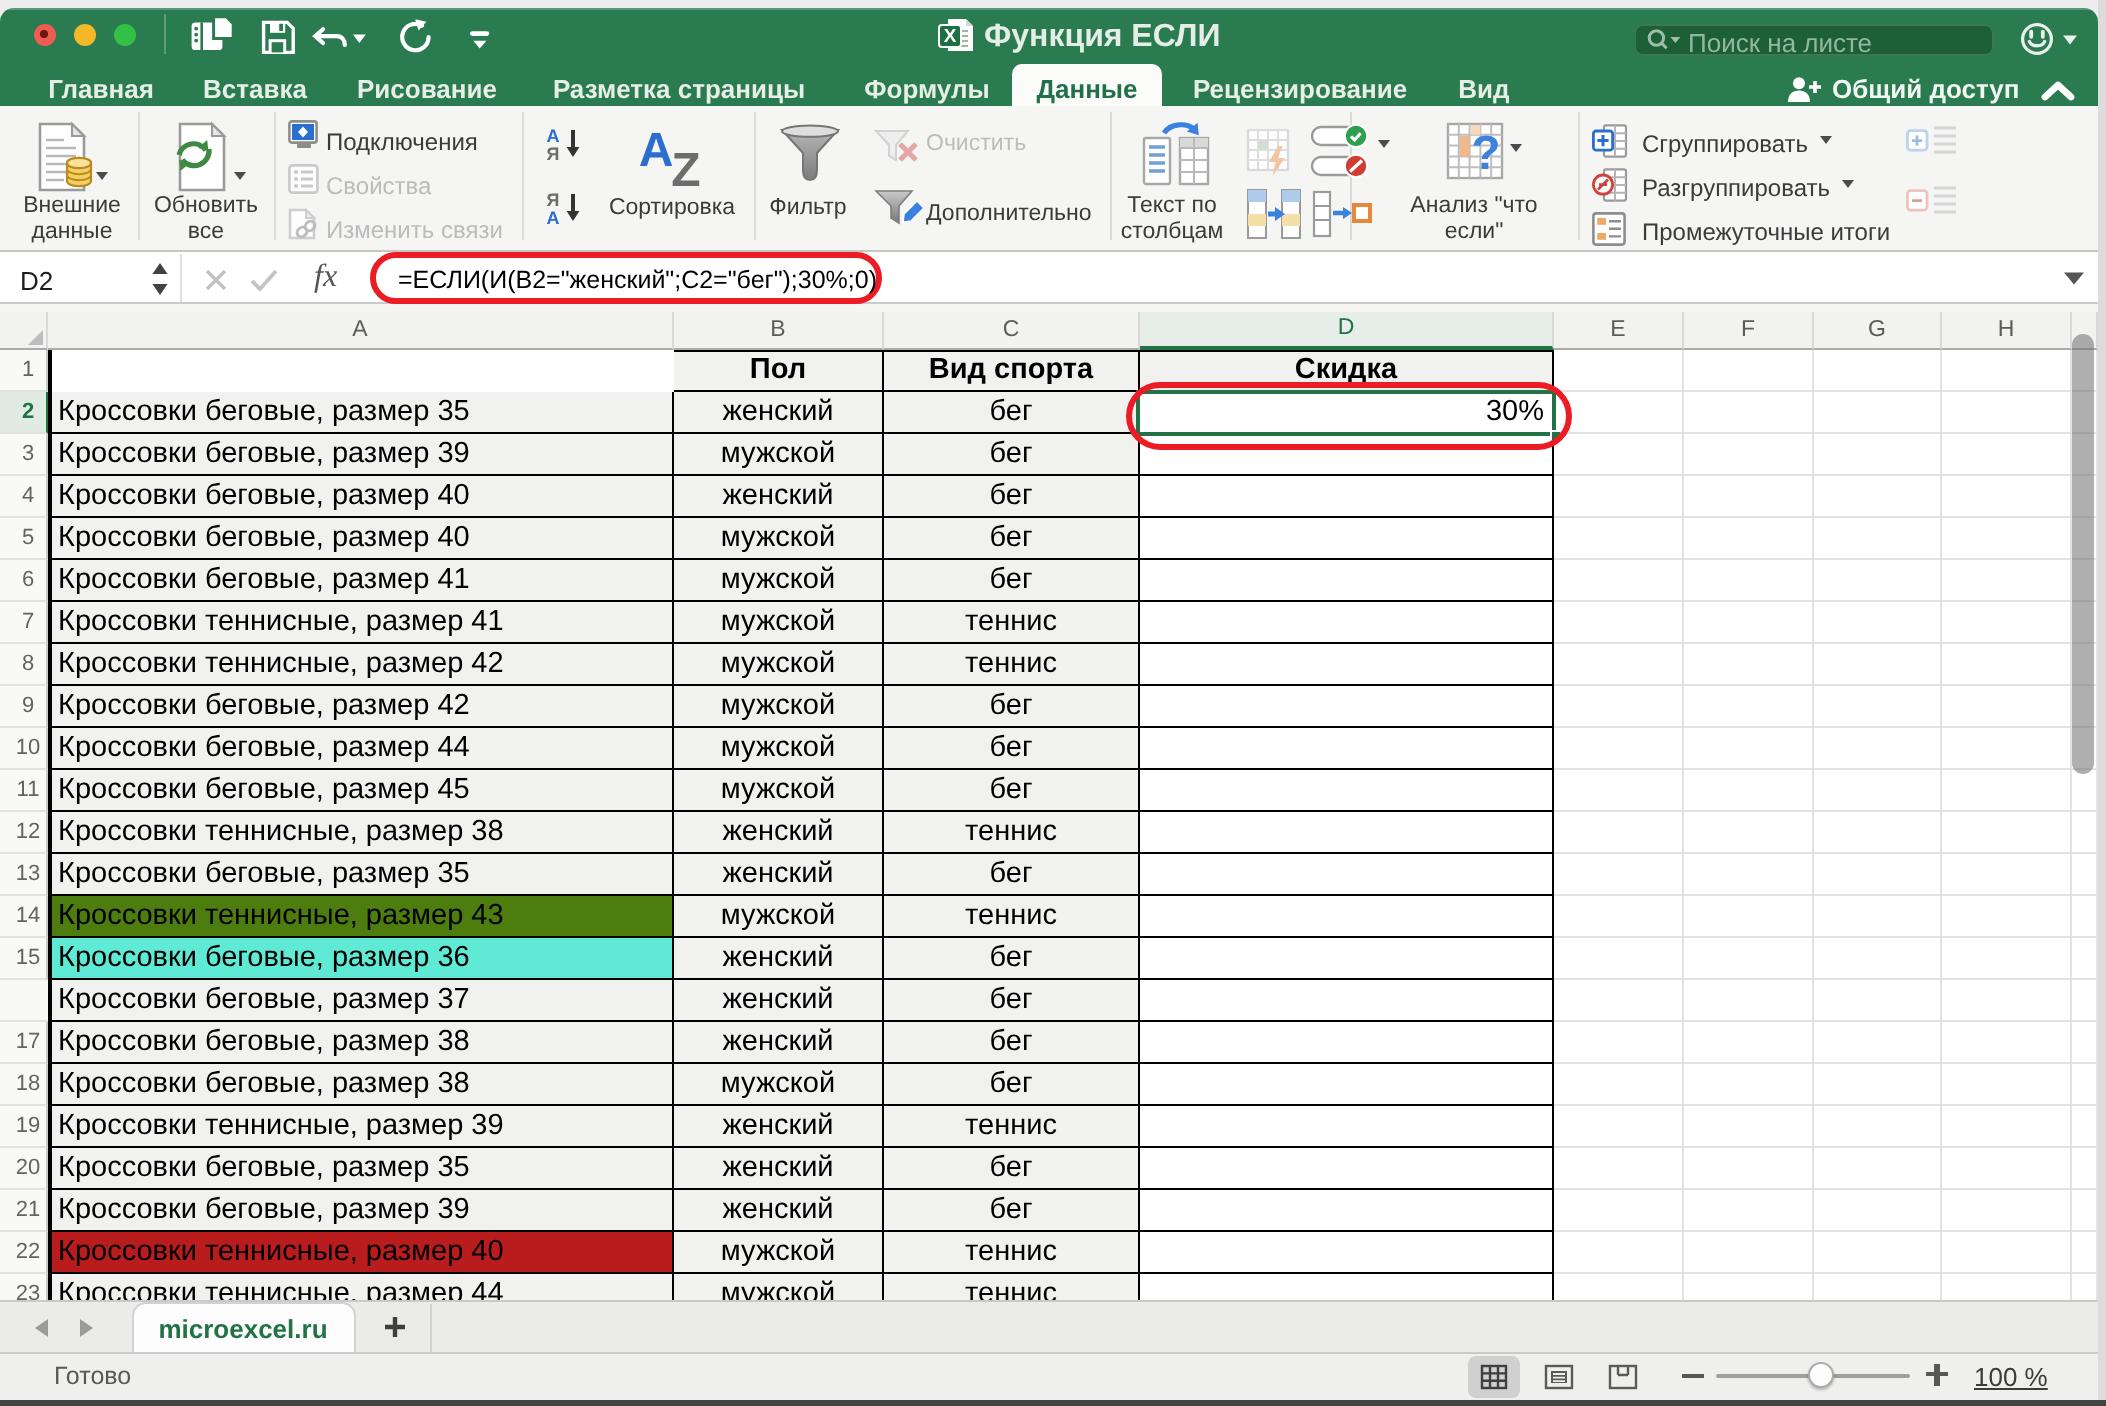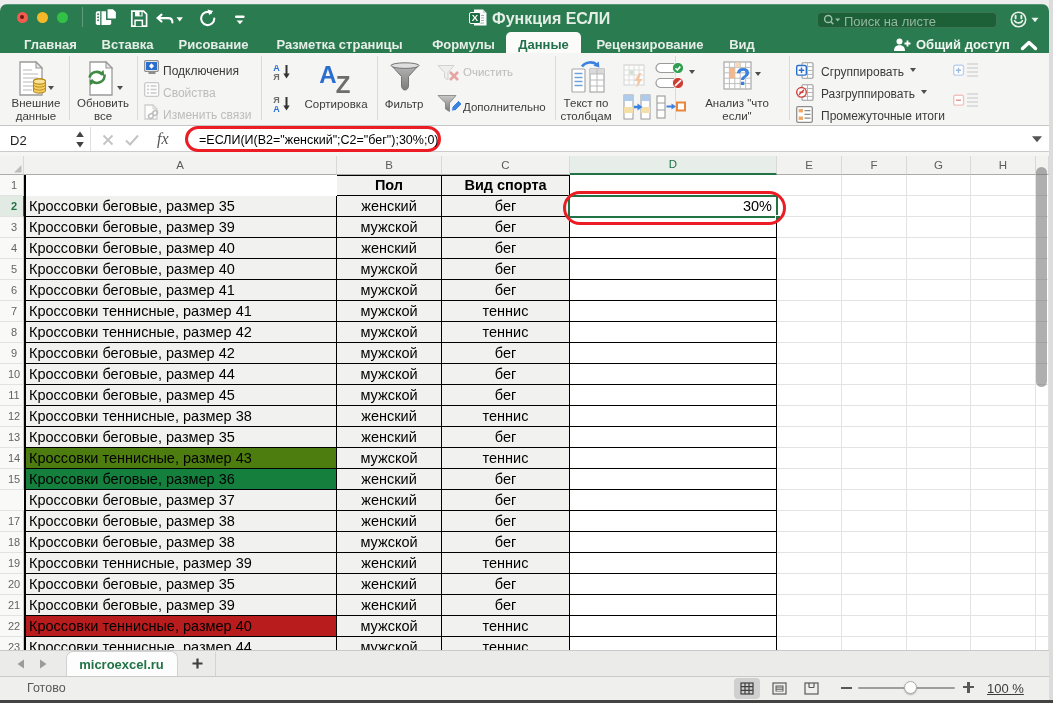--- a/index.html
+++ b/index.html
@@ -475,20 +475,21 @@
 <div class="ec" style="left:907px;top:459.5px;width:64px;height:21.0px;"></div>
 <div class="ec" style="left:971px;top:459.5px;width:65px;height:21.0px;"></div>
 <div class="ec" style="left:1036px;top:459.5px;width:13px;height:21.0px;"></div>
 <div class="ec" style="left:777px;top:480.5px;width:65px;height:21.0px;"></div>
 <div class="ec" style="left:842px;top:480.5px;width:65px;height:21.0px;"></div>
 <div class="ec" style="left:907px;top:480.5px;width:64px;height:21.0px;"></div>
 <div class="ec" style="left:971px;top:480.5px;width:65px;height:21.0px;"></div>
 <div class="ec" style="left:1036px;top:480.5px;width:13px;height:21.0px;"></div>
 <div class="cell" style="left:337px;top:19.0px;width:105px;height:20.5px;background:#f1f1f0;border-right:1.5px solid #000;border-bottom:1.5px solid #000;border-top:1.5px solid #000;font-weight:bold;text-align:center;line-height:18.0px;">Пол</div>
 <div class="cell" style="left:442px;top:19.0px;width:128px;height:20.5px;background:#f1f1f0;border-right:1.5px solid #000;border-bottom:1.5px solid #000;border-top:1.5px solid #000;font-weight:bold;text-align:center;line-height:18.0px;">Вид спорта</div>
+<div class="cell" style="left:570px;top:19.0px;width:207px;height:20.5px;background:#f1f1f0;border-right:1.5px solid #000;border-bottom:1.5px solid #000;border-top:1.5px solid #000;font-weight:bold;text-align:center;line-height:18.0px;">Скидка</div>
 <div class="cell" style="left:24px;top:39.5px;width:313px;height:21.0px;background:#f1f1f0;border-right:1.5px solid #000;border-bottom:1.5px solid #000;text-align:left;line-height:20px;padding-left:5px;">Кроссовки беговые, размер 35</div>
 <div class="cell" style="left:337px;top:39.5px;width:105px;height:21.0px;background:#f1f1f0;border-right:1.5px solid #000;border-bottom:1.5px solid #000;text-align:center;line-height:20px;">женский</div>
 <div class="cell" style="left:442px;top:39.5px;width:128px;height:21.0px;background:#f1f1f0;border-right:1.5px solid #000;border-bottom:1.5px solid #000;text-align:center;line-height:20px;">бег</div>
 <div class="cell" style="left:570px;top:39.5px;width:207px;height:21.0px;background:#fff;border-right:1.5px solid #000;border-bottom:1.5px solid #000;text-align:right;line-height:20px;padding-right:4px;">30%</div>
 <div class="cell" style="left:24px;top:60.5px;width:313px;height:21.0px;background:#f1f1f0;border-right:1.5px solid #000;border-bottom:1.5px solid #000;text-align:left;line-height:20px;padding-left:5px;">Кроссовки беговые, размер 39</div>
 <div class="cell" style="left:337px;top:60.5px;width:105px;height:21.0px;background:#f1f1f0;border-right:1.5px solid #000;border-bottom:1.5px solid #000;text-align:center;line-height:20px;">мужской</div>
 <div class="cell" style="left:442px;top:60.5px;width:128px;height:21.0px;background:#f1f1f0;border-right:1.5px solid #000;border-bottom:1.5px solid #000;text-align:center;line-height:20px;">бег</div>
 <div class="cell" style="left:570px;top:60.5px;width:207px;height:21.0px;background:#fff;border-right:1.5px solid #000;border-bottom:1.5px solid #000;text-align:right;line-height:20px;padding-right:4px;"></div>
 <div class="cell" style="left:24px;top:81.5px;width:313px;height:21.0px;background:#f1f1f0;border-right:1.5px solid #000;border-bottom:1.5px solid #000;text-align:left;line-height:20px;padding-left:5px;">Кроссовки беговые, размер 40</div>
 <div class="cell" style="left:337px;top:81.5px;width:105px;height:21.0px;background:#f1f1f0;border-right:1.5px solid #000;border-bottom:1.5px solid #000;text-align:center;line-height:20px;">женский</div>
@@ -527,21 +528,21 @@
 <div class="cell" style="left:442px;top:249.5px;width:128px;height:21.0px;background:#f1f1f0;border-right:1.5px solid #000;border-bottom:1.5px solid #000;text-align:center;line-height:20px;">теннис</div>
 <div class="cell" style="left:570px;top:249.5px;width:207px;height:21.0px;background:#fff;border-right:1.5px solid #000;border-bottom:1.5px solid #000;text-align:right;line-height:20px;padding-right:4px;"></div>
 <div class="cell" style="left:24px;top:270.5px;width:313px;height:21.0px;background:#f1f1f0;border-right:1.5px solid #000;border-bottom:1.5px solid #000;text-align:left;line-height:20px;padding-left:5px;">Кроссовки беговые, размер 35</div>
 <div class="cell" style="left:337px;top:270.5px;width:105px;height:21.0px;background:#f1f1f0;border-right:1.5px solid #000;border-bottom:1.5px solid #000;text-align:center;line-height:20px;">женский</div>
 <div class="cell" style="left:442px;top:270.5px;width:128px;height:21.0px;background:#f1f1f0;border-right:1.5px solid #000;border-bottom:1.5px solid #000;text-align:center;line-height:20px;">бег</div>
 <div class="cell" style="left:570px;top:270.5px;width:207px;height:21.0px;background:#fff;border-right:1.5px solid #000;border-bottom:1.5px solid #000;text-align:right;line-height:20px;padding-right:4px;"></div>
 <div class="cell" style="left:24px;top:291.5px;width:313px;height:21.0px;background:#4d7c0f;border-right:1.5px solid #000;border-bottom:1.5px solid #000;text-align:left;line-height:20px;padding-left:5px;">Кроссовки теннисные, размер 43</div>
 <div class="cell" style="left:337px;top:291.5px;width:105px;height:21.0px;background:#f1f1f0;border-right:1.5px solid #000;border-bottom:1.5px solid #000;text-align:center;line-height:20px;">мужской</div>
 <div class="cell" style="left:442px;top:291.5px;width:128px;height:21.0px;background:#f1f1f0;border-right:1.5px solid #000;border-bottom:1.5px solid #000;text-align:center;line-height:20px;">теннис</div>
 <div class="cell" style="left:570px;top:291.5px;width:207px;height:21.0px;background:#fff;border-right:1.5px solid #000;border-bottom:1.5px solid #000;text-align:right;line-height:20px;padding-right:4px;"></div>
-<div class="cell" style="left:24px;top:312.5px;width:313px;height:21.0px;background:#15803d;border-right:1.5px solid #000;border-bottom:1.5px solid #000;text-align:left;line-height:20px;padding-left:5px;">Кроссовки беговые, размер 36</div>
+<div class="cell" style="left:24px;top:312.5px;width:313px;height:21.0px;background:#5eead4;border-right:1.5px solid #000;border-bottom:1.5px solid #000;text-align:left;line-height:20px;padding-left:5px;">Кроссовки беговые, размер 36</div>
 <div class="cell" style="left:337px;top:312.5px;width:105px;height:21.0px;background:#f1f1f0;border-right:1.5px solid #000;border-bottom:1.5px solid #000;text-align:center;line-height:20px;">женский</div>
 <div class="cell" style="left:442px;top:312.5px;width:128px;height:21.0px;background:#f1f1f0;border-right:1.5px solid #000;border-bottom:1.5px solid #000;text-align:center;line-height:20px;">бег</div>
 <div class="cell" style="left:570px;top:312.5px;width:207px;height:21.0px;background:#fff;border-right:1.5px solid #000;border-bottom:1.5px solid #000;text-align:right;line-height:20px;padding-right:4px;"></div>
 <div class="cell" style="left:24px;top:333.5px;width:313px;height:21.0px;background:#f1f1f0;border-right:1.5px solid #000;border-bottom:1.5px solid #000;text-align:left;line-height:20px;padding-left:5px;">Кроссовки беговые, размер 37</div>
 <div class="cell" style="left:337px;top:333.5px;width:105px;height:21.0px;background:#f1f1f0;border-right:1.5px solid #000;border-bottom:1.5px solid #000;text-align:center;line-height:20px;">женский</div>
 <div class="cell" style="left:442px;top:333.5px;width:128px;height:21.0px;background:#f1f1f0;border-right:1.5px solid #000;border-bottom:1.5px solid #000;text-align:center;line-height:20px;">бег</div>
 <div class="cell" style="left:570px;top:333.5px;width:207px;height:21.0px;background:#fff;border-right:1.5px solid #000;border-bottom:1.5px solid #000;text-align:right;line-height:20px;padding-right:4px;"></div>
 <div class="cell" style="left:24px;top:354.5px;width:313px;height:21.0px;background:#f1f1f0;border-right:1.5px solid #000;border-bottom:1.5px solid #000;text-align:left;line-height:20px;padding-left:5px;">Кроссовки беговые, размер 38</div>
 <div class="cell" style="left:337px;top:354.5px;width:105px;height:21.0px;background:#f1f1f0;border-right:1.5px solid #000;border-bottom:1.5px solid #000;text-align:center;line-height:20px;">женский</div>
 <div class="cell" style="left:442px;top:354.5px;width:128px;height:21.0px;background:#f1f1f0;border-right:1.5px solid #000;border-bottom:1.5px solid #000;text-align:center;line-height:20px;">бег</div>

